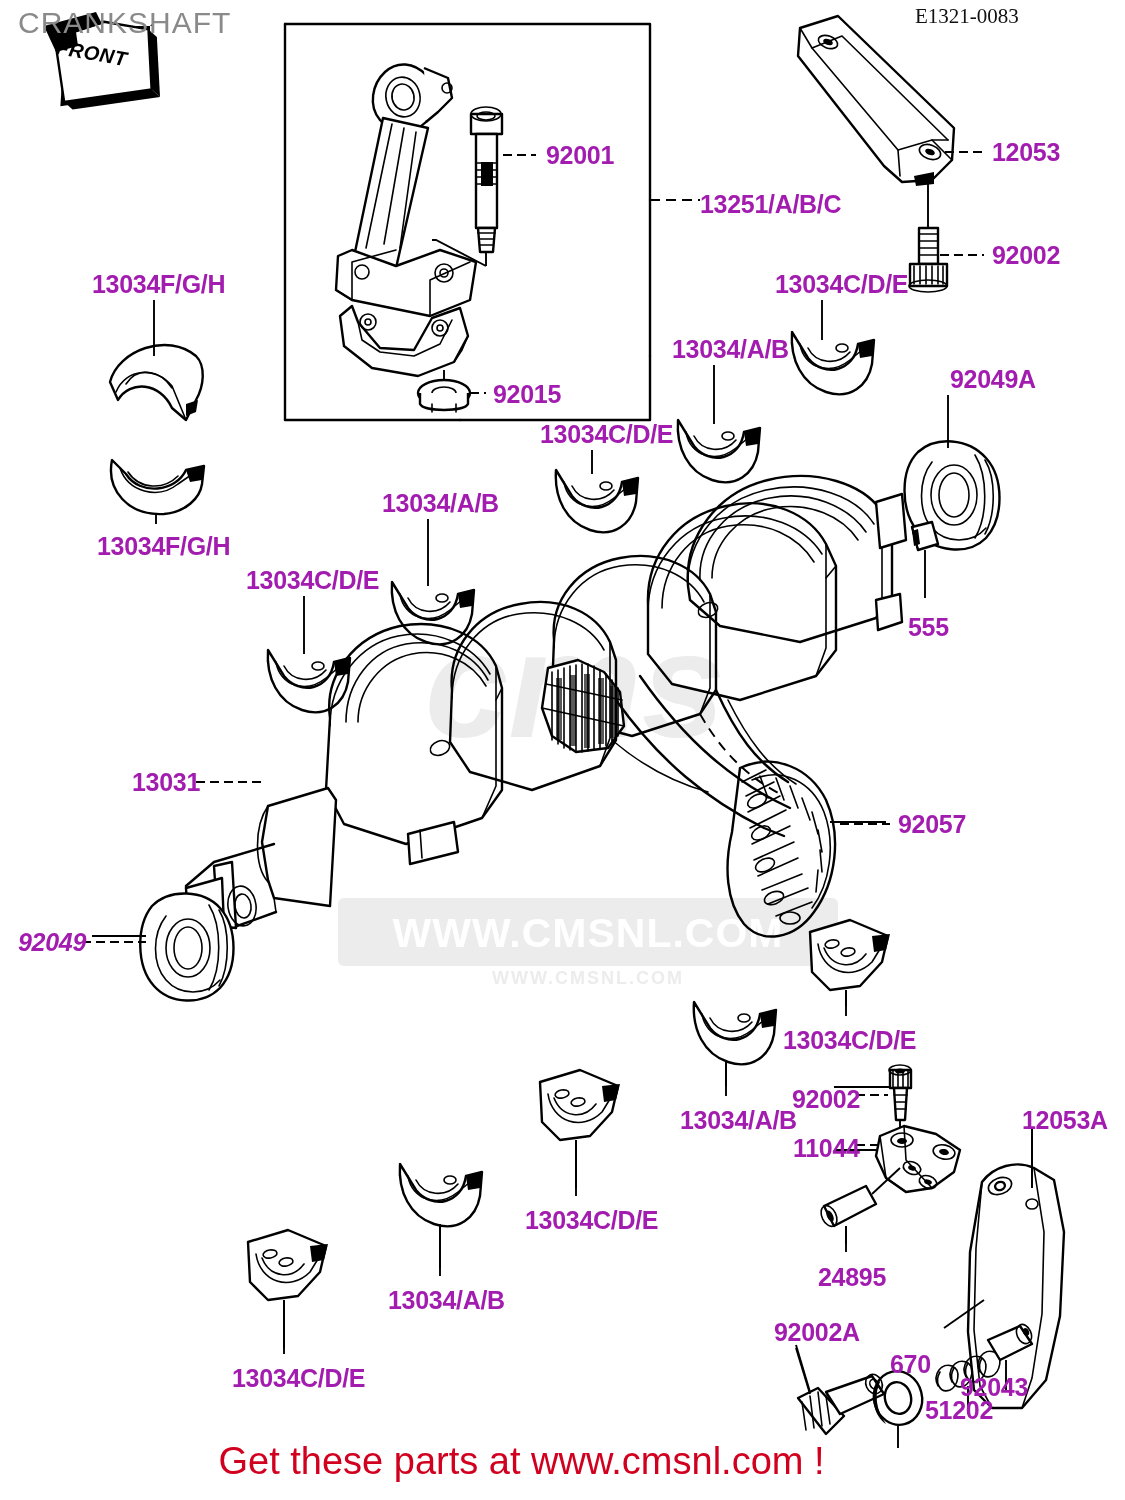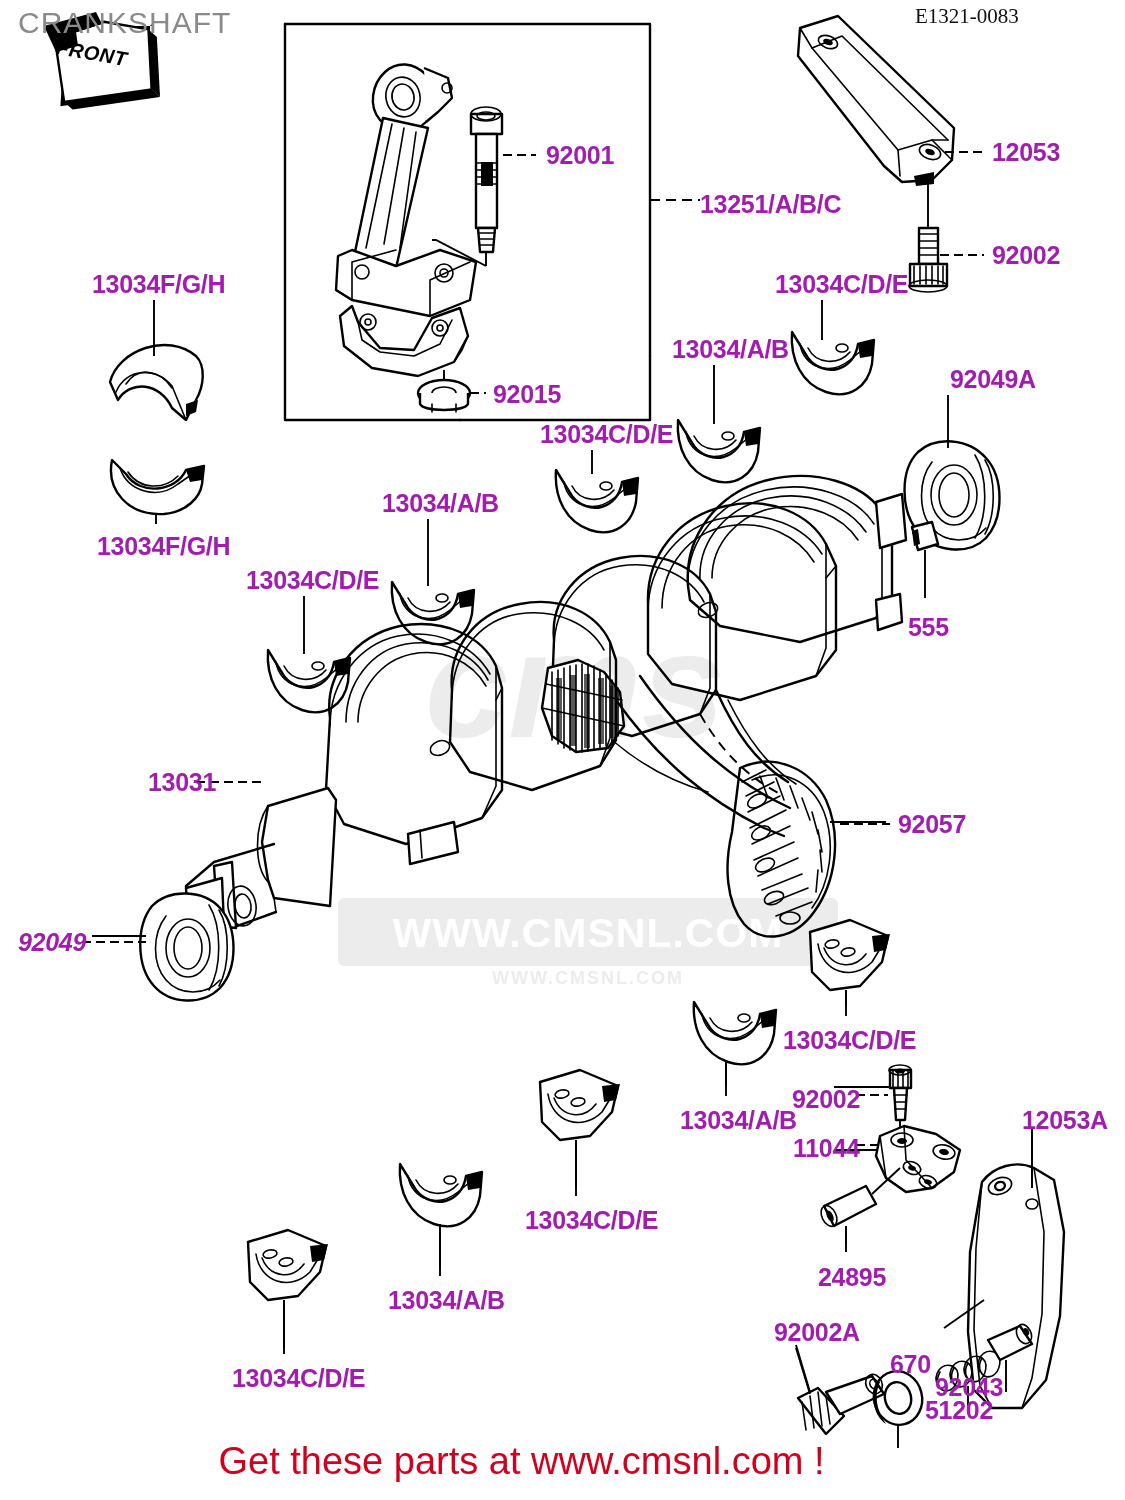--- a/index.html
+++ b/index.html
@@ -613,33 +613,33 @@
       <div class="lbl" style="left: 992px; top: 243px;">92002</div>
       <div class="lbl" style="left: 92px; top: 272px;">13034F/G/H</div>
       <div class="lbl" style="left: 97px; top: 534px;">13034F/G/H</div>
       <div class="lbl" style="left: 775px; top: 272px;">13034C/D/E</div>
       <div class="lbl" style="left: 672px; top: 337px;">13034/A/B</div>
       <div class="lbl" style="left: 540px; top: 422px;">13034C/D/E</div>
       <div class="lbl" style="left: 382px; top: 491px;">13034/A/B</div>
       <div class="lbl" style="left: 246px; top: 568px;">13034C/D/E</div>
       <div class="lbl" style="left: 918px; top: 367px; margin-left: 32px;">92049A</div>
       <div class="lbl" style="left: 908px; top: 615px;">555</div>
-      <div class="lbl" style="left: 132px; top: 770px; margin-left: 16px;">13031</div>
+      <div class="lbl" style="left: 132px; top: 770px;">13031</div>
       <div class="lbl" style="left: 898px; top: 812px;">92057</div>
       <div class="lbl" style="left: 18px; top: 930px; font-style: italic;">92049</div>
       <div class="lbl" style="left: 783px; top: 1028px;">13034C/D/E</div>
       <div class="lbl" style="left: 680px; top: 1108px;">13034/A/B</div>
       <div class="lbl" style="left: 525px; top: 1208px;">13034C/D/E</div>
       <div class="lbl" style="left: 388px; top: 1288px;">13034/A/B</div>
       <div class="lbl" style="left: 232px; top: 1366px;">13034C/D/E</div>
       <div class="lbl" style="left: 792px; top: 1087px;">92002</div>
       <div class="lbl" style="left: 793px; top: 1136px;">11044</div>
       <div class="lbl" style="left: 818px; top: 1265px;">24895</div>
       <div class="lbl" style="left: 1022px; top: 1108px;">12053A</div>
       <div class="lbl" style="left: 774px; top: 1320px;">92002A</div>
       <div class="lbl" style="left: 890px; top: 1352px;">670</div>
       <div class="lbl" style="left: 925px; top: 1398px;">51202</div>
-      <div class="lbl" style="left: 935px; top: 1375px;">92043</div>
+      <div class="lbl" style="left: 960px; top: 1375px;">92043</div>
     </div>
 
   <div id="footer-promo">Get these parts at www.cmsnl.com !</div>
 
 </div>
 
 </body></html>

